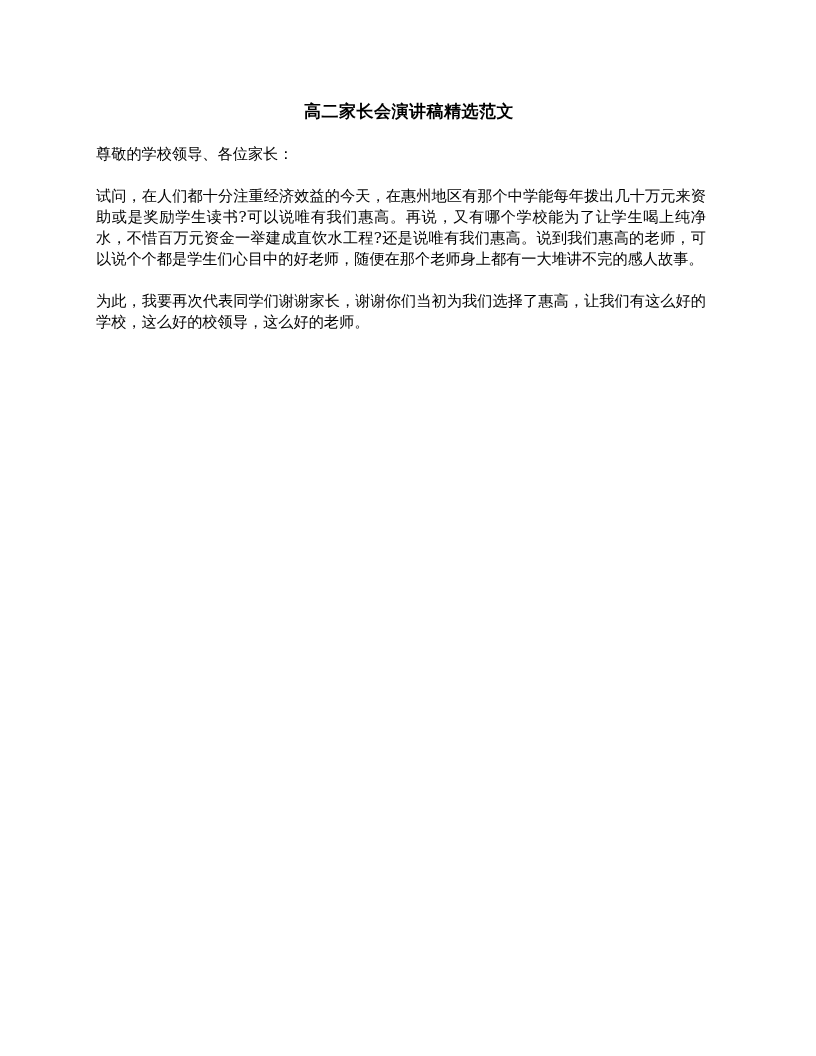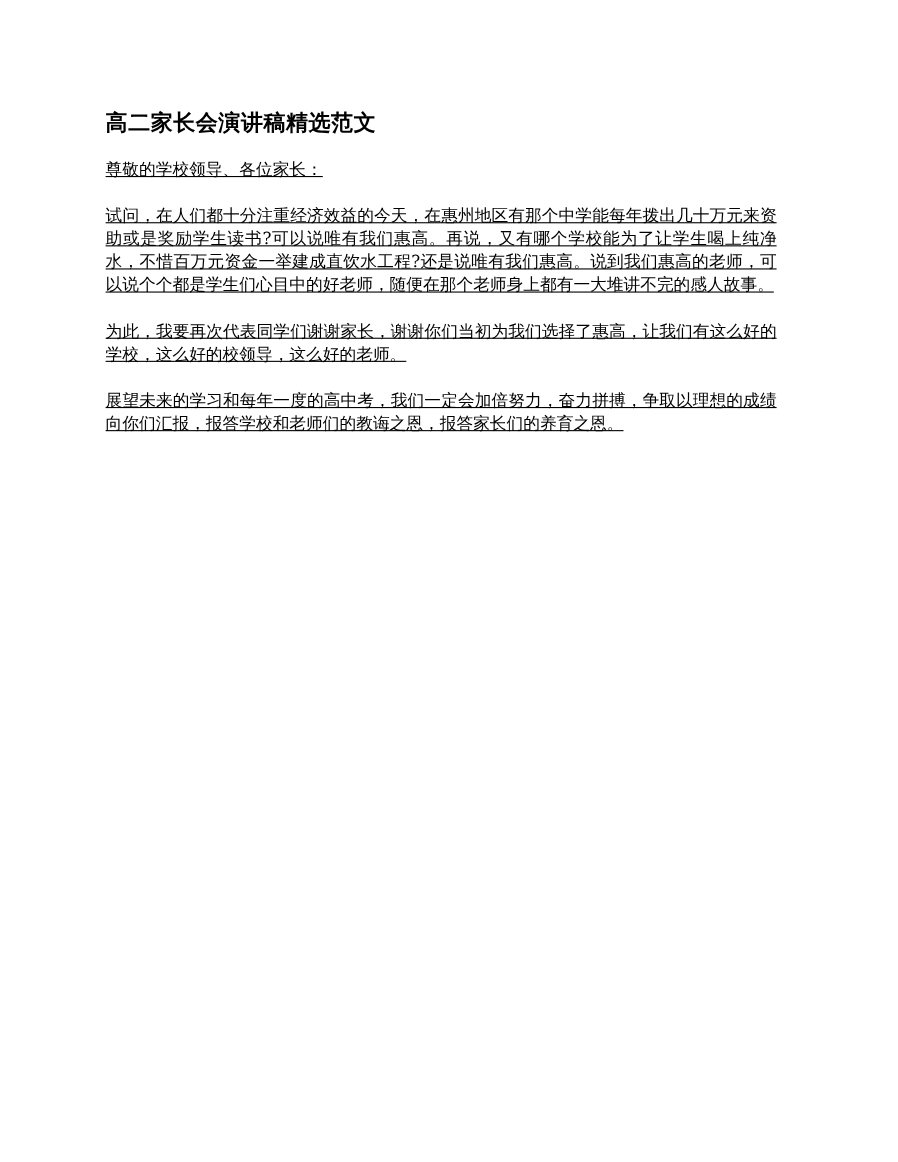--- a/index.html
+++ b/index.html
@@ -3,28 +3,27 @@
   <meta charset="utf-8">
   <style>
     html, body { margin: 0; padding: 0; background: #ffffff; }
     body { width: 816px; height: 1056px; position: relative; overflow: hidden; }
     .page {
       position: absolute; left: 96px; top: 96px; width: 626px;
       font-family: "DejaVu Serif", "Liberation Serif", serif;
       color: #000; font-size: 15.2px; line-height: 21px;
     }
     .title {
-      text-align: left; font-family: "DejaVu Sans", "Liberation Sans", sans-serif;
-      font-weight: bold; font-size: 20px; line-height: 30px; margin: 0 0 18px 0;
+      text-align: center; font-family: "DejaVu Sans", "Liberation Sans", sans-serif;
+      font-weight: bold; font-size: 17px; line-height: 30px; margin: 0 0 18px 0;
       letter-spacing: 0.5px;
     }
-    .para { margin: 0 16px 21px 0; text-align: justify; text-justify: inter-character; text-decoration: underline; }
+    .para { margin: 0 16px 21px 0; text-align: justify; text-justify: inter-character; }
   </style>
 </head>
 <body>
 
 <div class="page">
   <h1 class="title">高二家长会演讲稿精选范文</h1>
   <p class="para">尊敬的学校领导、各位家长：</p>
   <p class="para">试问，在人们都十分注重经济效益的今天，在惠州地区有那个中学能每年拨出几十万元来资助或是奖励学生读书?可以说唯有我们惠高。再说，又有哪个学校能为了让学生喝上纯净水，不惜百万元资金一举建成直饮水工程?还是说唯有我们惠高。说到我们惠高的老师，可以说个个都是学生们心目中的好老师，随便在那个老师身上都有一大堆讲不完的感人故事。</p>
   <p class="para">为此，我要再次代表同学们谢谢家长，谢谢你们当初为我们选择了惠高，让我们有这么好的学校，这么好的校领导，这么好的老师。</p>
-  <p class="para">展望未来的学习和每年一度的高中考，我们一定会加倍努力，奋力拼搏，争取以理想的成绩向你们汇报，报答学校和老师们的教诲之恩，报答家长们的养育之恩。</p>
 </div>
 
 </body></html>

